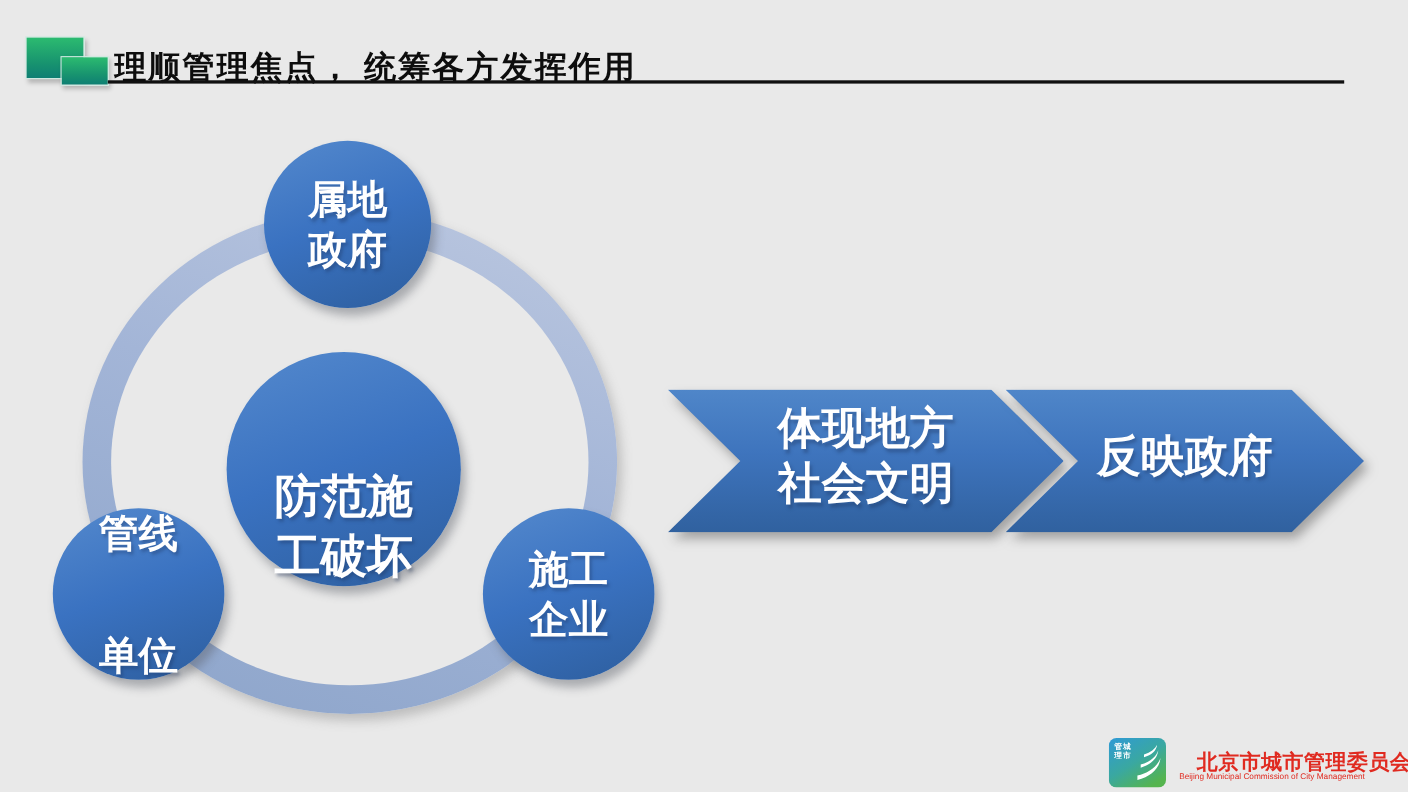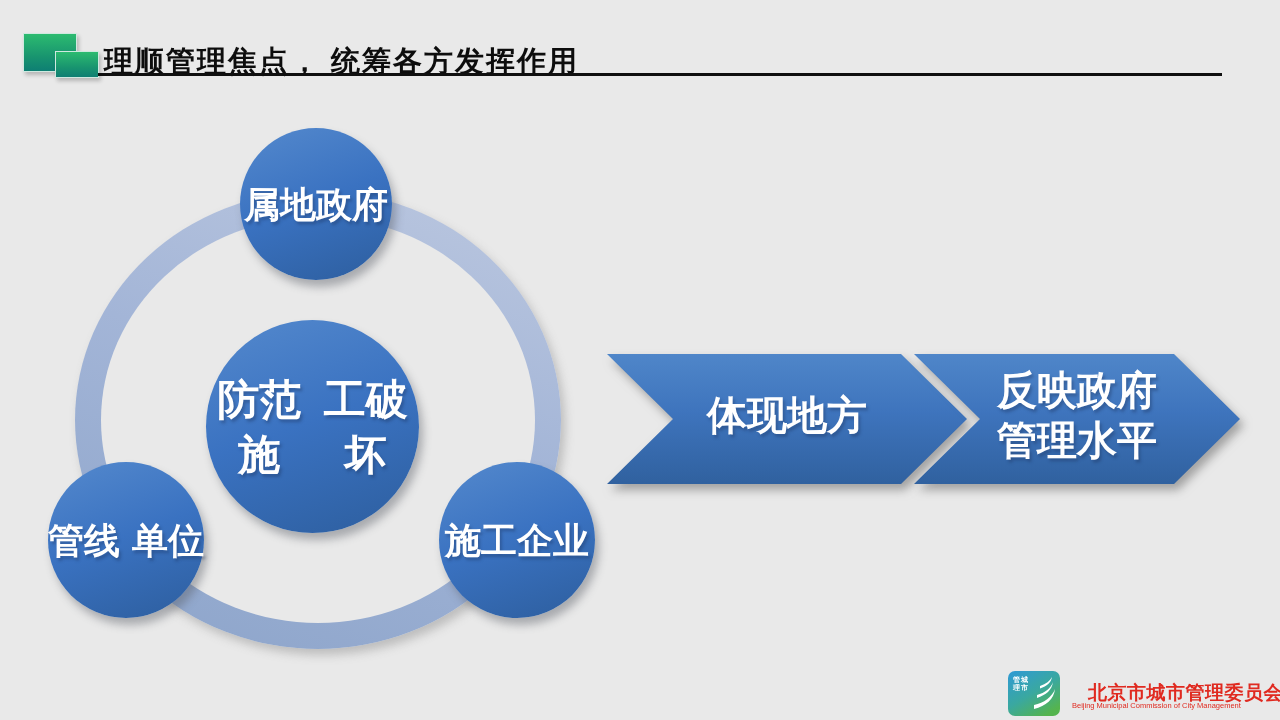--- a/index.html
+++ b/index.html
@@ -35,21 +35,21 @@
     z-index:1;
   }
   .ring-inner{
     position:absolute; inset:26px; border-radius:50%; background:#e9e9e9;
   }
   
   .circle{
     position:absolute; border-radius:50%;
     background:linear-gradient(160deg,#5489cd 0%,#3a72c1 48%,#2d5e9e 100%);
     box-shadow:4px 7px 9px rgba(90,95,105,.45);
-    display:flex; flex-direction:row; align-items:center; justify-content:center;
+    display:flex; flex-direction:column; align-items:center; justify-content:center;
     color:#fff; font-weight:bold; text-align:center;
   }
   .circle .ln{ text-shadow:2px 3px 3px rgba(25,45,85,.35); }
   .circle.center{ left:206px; top:320px; width:213px; height:213px; z-index:5;
                   font-size:42px; line-height:55px;justify-content:flex-end; }
   .circle.sat{ z-index:4; font-size:36px; line-height:45px; }
   .circle.sat.top{ left:240px; top:128px; width:152px; height:152px; }
   .circle.sat.bl { left:48px;  top:462px; width:156px; height:156px;justify-content:space-between; }
   .circle.sat.br { left:439px; top:462px; width:156px; height:156px; }
   
@@ -112,27 +112,27 @@
   </div>
 
   <div class="circle center">
     <div class="ln">防范施</div>
     <div class="ln">工破坏</div>
   </div>
 
   <div class="arrow-wrap a1">
     <div class="arrow">
       <div class="ln">体现地方</div>
+      <div class="ln">社会文明</div>
     </div>
   </div>
 
   <div class="arrow-wrap a2">
     <div class="arrow">
       <div class="ln">反映政府</div>
-      <div class="ln">管理水平</div>
     </div>
   </div>
 
   <div class="logo-badge">
     <svg width="52" height="45" viewBox="0 0 52 45">
       <defs>
         <linearGradient id="badgeGrad" x1="0" y1="0" x2="0.7" y2="1">
           <stop offset="0" stop-color="#2f9ad6"></stop>
           <stop offset="0.55" stop-color="#3aa8a0"></stop>
           <stop offset="1" stop-color="#55b44e"></stop>

